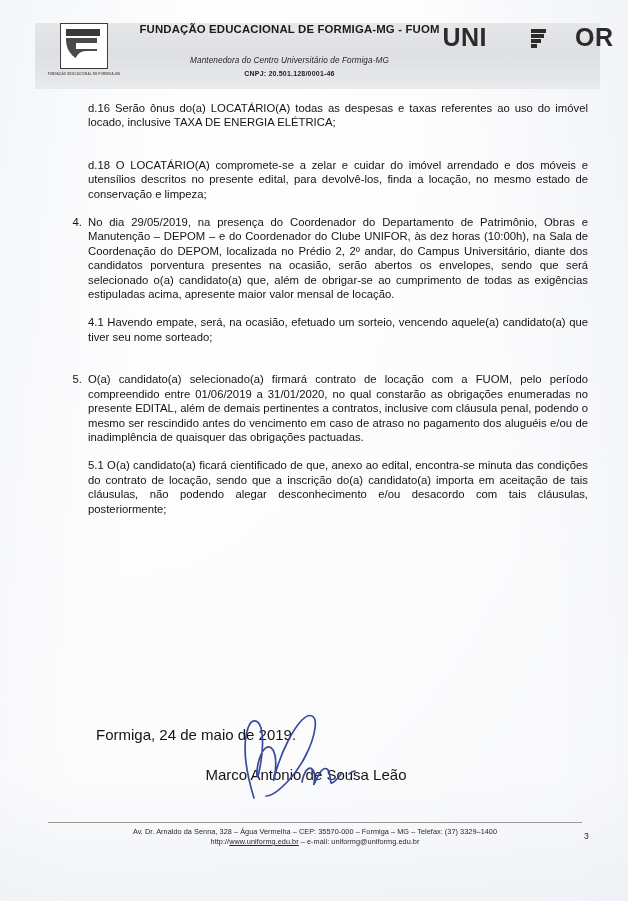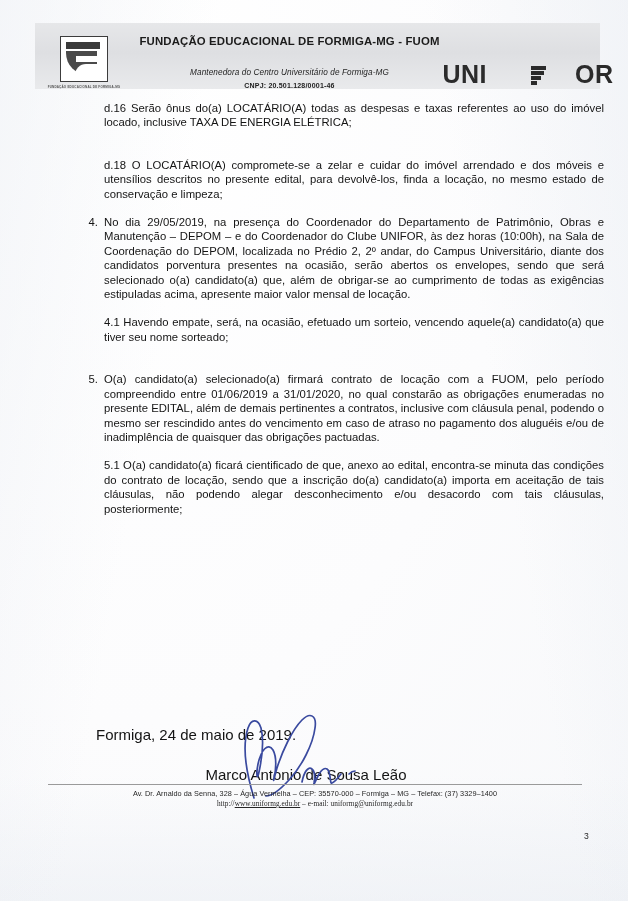--- a/index.html
+++ b/index.html
@@ -35,21 +35,21 @@
 
   
   .header {
     position: absolute;
     left: 35px;
     top: 23px;
     width: 565px;
     height: 66px;
     background: linear-gradient(180deg, #e6e7e9 0%, #dedfe2 45%, #e9eaec 100%);
     display: flex;
-    align-items: flex-end;
+    align-items: flex-start;
   }
 
   .logo-block {
     width: 86px;
     margin-left: 6px;
     display: flex;
     flex-direction: column;
     align-items: center;
     justify-content: center;
   }
@@ -152,21 +152,21 @@
     display: block;
   }
   .brand .f-glyph i.s1 { top: 1px;  width: 15px; }
   .brand .f-glyph i.s2 { top: 6px;  width: 13px; }
   .brand .f-glyph i.s3 { top: 11px; width: 10px; }
   .brand .f-glyph i.s4 { top: 16px; width: 6px;  }
 
   
   .content {
     position: absolute;
-    left: 104px;
+    left: 88px;
     top: 101px;
     width: 500px;
     font-size: 11.3px;
     line-height: 14.4px;
     color: #141414;
   }
   p.j {
     margin: 0;
     text-align: justify;
   }
@@ -213,32 +213,32 @@
     margin-left: -130px;
     width: 170px;
     height: 92px;
     pointer-events: none;
   }
 
   
   .footer {
     position: absolute;
     left: 48px;
-    top: 784px;
+    top: 822px;
     width: 534px;
     border-top: 1px solid #9a9a9a;
     padding-top: 4px;
     font-size: 7.3px;
     line-height: 10px;
     color: #262626;
     text-align: center;
     position: absolute;
   }
   .footer .line1 { letter-spacing: 0.05px; }
-  .footer .line2 { letter-spacing: 0.05px; font-family: Liberation Serif, serif; }
+  .footer .line2 { letter-spacing: 0.05px; }
   .footer .url {
     text-decoration: underline;
   }
   .page-num {
     position: absolute;
     left: 584px;
     top: 831px;
     font-size: 8.6px;
     color: #2a2a2a;
   }

